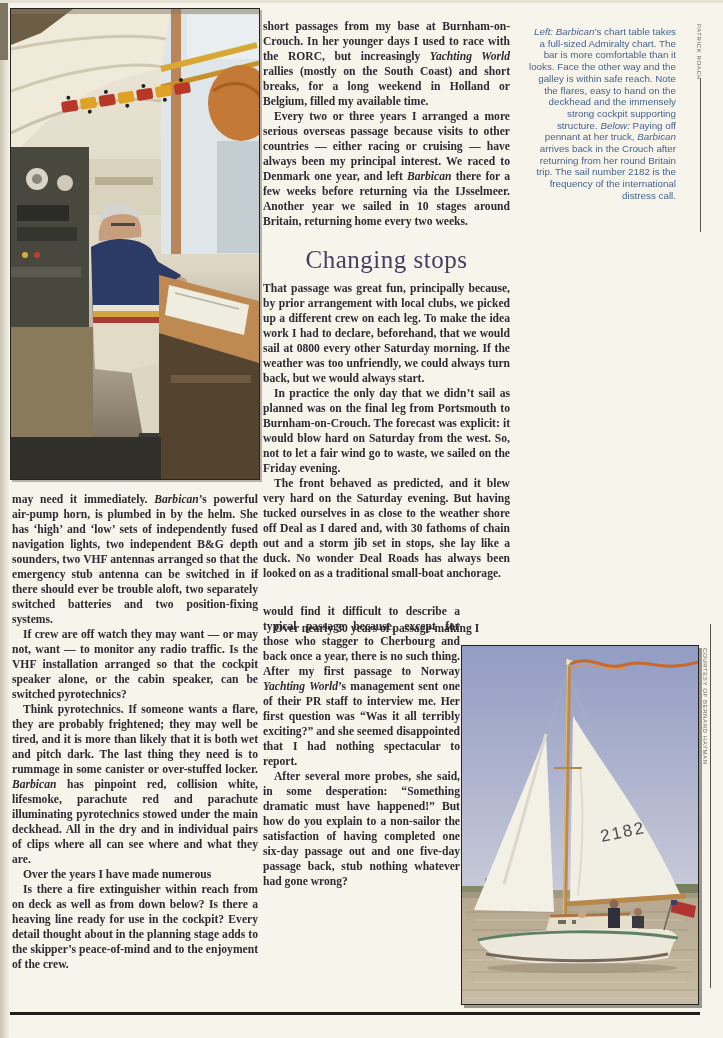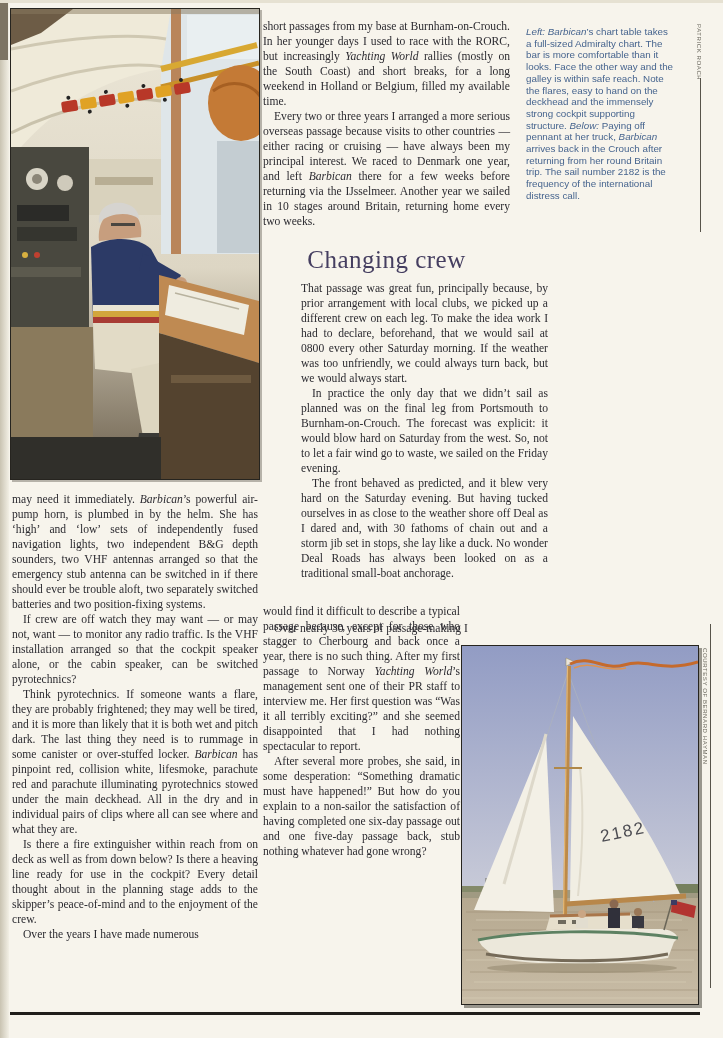--- a/index.html
+++ b/index.html
@@ -16,36 +16,36 @@
 
   
   .photo{position:absolute;border:1px solid #26241f;overflow:hidden;background:#ccc;}
   .photo-cabin{left:10px;top:8px;width:248px;height:470px;box-shadow:2px 2px 0 rgba(60,55,45,.35);}
   .photo-yacht{left:461px;top:645px;width:236px;height:358px;box-shadow:3px 3px 0 rgba(60,55,45,.5);}
   .photo svg{display:block;}
 
   
   .bodycol{position:absolute;color:#2c2b31;font-size:11.6px;line-height:15px;
     text-align:justify;hyphens:auto;-webkit-hyphens:auto;}
-  .bodycol p{margin:0;text-indent:11px;}
+  .bodycol p{margin:0;text-indent:11px;font-weight:bold;}
   .bodycol p.noindent{text-indent:0;}
   .col-left{left:12px;top:492px;width:246px;}
   .col-mid-top{left:263px;top:19px;width:247px;}
-  .col-mid-mid{left:263px;top:281px;width:247px;margin-left:38px;}
+  .col-mid-mid{left:263px;top:281px;width:247px;}
   .wrap-lead{left:263px;top:621px;width:247px;}
   .col-mid-wrap{left:263px;top:604px;width:197px;}
 
   .crosshead{position:absolute;left:263px;top:246px;width:247px;margin:0;
     text-align:center;font-size:25px;font-weight:normal;color:#453e60;
     font-family:"Liberation Serif",serif;letter-spacing:.5px;}
 
   
   .caption{position:absolute;left:526px;top:26px;width:150px;
     font-family:"Liberation Sans",sans-serif;font-size:9.8px;line-height:11.7px;
-    color:#46648e;text-align:left;}
+    color:#46648e;text-align:right;}
 
   
   .vcredit{position:absolute;font-family:"Liberation Sans",sans-serif;
     font-size:6px;letter-spacing:.6px;color:#6d6a60;
     writing-mode:vertical-rl;white-space:nowrap;}
   .credit-roach{left:696px;top:24px;}
   .credit-hayman{left:702px;top:648px;}
   .vrule{position:absolute;width:1px;background:#57534a;}
   .vrule-roach{left:700px;top:78px;height:154px;}
   .vrule-hayman{left:710px;top:624px;height:364px;}
@@ -143,30 +143,30 @@
     <rect x="160" y="366" width="80" height="8" fill="#6e5a40"></rect>
     <rect x="0" y="318" width="82" height="110" fill="#8a7a5c"></rect>
     <rect x="0" y="428" width="150" height="42" fill="#302f2a"></rect>
   </svg>
 </div>
 
 <div class="bodycol col-left">
   <p class="noindent"><span>may need it immediately. </span><i>Barbican</i><span>’s powerful air-pump horn, is plumbed in by the helm. She has ‘high’ and ‘low’ sets of independently fused navigation lights, two independent B&amp;G depth sounders, two VHF antennas arranged so that the emergency stub antenna can be switched in if there should ever be trouble aloft, two separately switched batteries and two position-fixing systems.</span></p>
   <p><span>If crew are off watch they may want — or may not, want — to monitor any radio traffic. Is the VHF installation arranged so that the cockpit speaker alone, or the cabin speaker, can be switched pyrotechnics?</span></p>
   <p><span>Think pyrotechnics. If someone wants a flare, they are probably frightened; they may well be tired, and it is more than likely that it is both wet and pitch dark. The last thing they need is to rummage in some canister or over-stuffed locker. </span><i>Barbican</i><span> has pinpoint red, collision white, lifesmoke, parachute red and parachute illuminating pyrotechnics stowed under the main deckhead. All in the dry and in individual pairs of clips where all can see where and what they are.</span></p>
+  <p><span>Over the years I have made numerous</span></p>
   <p><span>Is there a fire extinguisher within reach from on deck as well as from down below? Is there a heaving line ready for use in the cockpit? Every detail thought about in the planning stage adds to the skipper’s peace-of-mind and to the enjoyment of the crew.</span></p>
-  <p><span>Over the years I have made numerous</span></p>
 </div>
 
 <div class="bodycol col-mid-top">
   <p class="noindent"><span>short passages from my base at Burnham-on-Crouch. In her younger days I used to race with the RORC, but increasingly </span><i>Yachting World</i><span> rallies (mostly on the South Coast) and short breaks, for a long weekend in Holland or Belgium, filled my available time.</span></p>
   <p><span>Every two or three years I arranged a more serious overseas passage because visits to other countries — either racing or cruising — have always been my principal interest. We raced to Denmark one year, and left </span><i>Barbican</i><span> there for a few weeks before returning via the IJsselmeer. Another year we sailed in 10 stages around Britain, returning home every two weeks.</span></p>
 </div>
 
-<h2 class="crosshead">Changing crew</h2>
+<h2 class="crosshead">Changing stops</h2>
 
 <div class="bodycol col-mid-mid">
   <p class="noindent"><span>That passage was great fun, principally because, by prior arrangement with local clubs, we picked up a different crew on each leg. To make the idea work I had to declare, beforehand, that we would sail at 0800 every other Saturday morning. If the weather was too unfriendly, we could always turn back, but we would always start.</span></p>
   <p><span>In practice the only day that we didn’t sail as planned was on the final leg from Portsmouth to Burnham-on-Crouch. The forecast was explicit: it would blow hard on Saturday from the west. So, not to let a fair wind go to waste, we sailed on the Friday evening.</span></p>
   <p><span>The front behaved as predicted, and it blew very hard on the Saturday evening. But having tucked ourselves in as close to the weather shore off Deal as I dared and, with 30 fathoms of chain out and a storm jib set in stops, she lay like a duck. No wonder Deal Roads has always been looked on as a traditional small-boat anchorage.</span></p>
 </div>
 
 <div class="bodycol wrap-lead">
   <p><span>Over nearly 30 years of passage-making I</span></p>
 </div>

